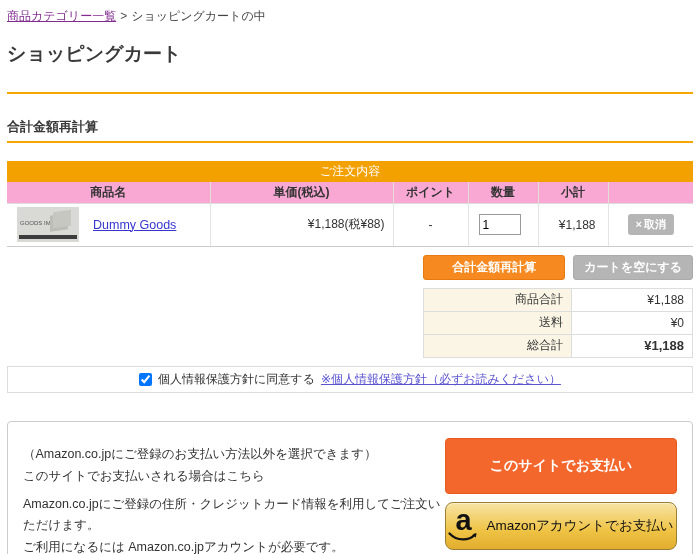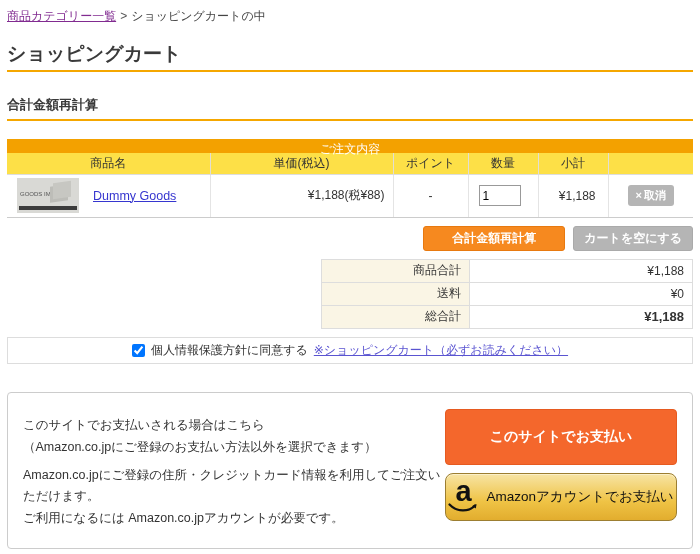--- a/index.html
+++ b/index.html
@@ -6,27 +6,27 @@
   html,body { width:700px; height:554px; background:#ffffff; }
   body { font-family:"Liberation Sans","DejaVu Sans",sans-serif; color:#333; font-size:12px; }
   .page { padding:8px 7px 0 7px; width:700px; }
 
   
   .breadcrumb { font-size:12px; color:#444; margin-bottom:16px; }
   .breadcrumb a { color:#812b90; text-decoration:underline; cursor:pointer; }
   .crumb-sep { margin:0 4px; color:#555; }
 
   
-  .page-title { font-size:19px; font-weight:bold; color:#3a3a3a; padding-bottom:3px; border-bottom:2px solid #f5a700; margin-bottom:24px; }
+  .page-title { font-size:19px; font-weight:bold; color:#3a3a3a; padding-bottom:25px; border-bottom:2px solid #f5a700; margin-bottom:24px; }
   .section-title { font-size:13px; font-weight:bold; color:#3a3a3a; padding-bottom:5px; border-bottom:2px solid #f5a700; margin-bottom:6px; }
 
   
-  .order-bar { background:#f3a100; color:#fff; text-align:center; font-size:12px; height:14px; line-height:21px;margin-top:18px; }
+  .order-bar { background:#f3a100; color:#fff; text-align:center; font-size:12px; height:21px; line-height:21px;margin-top:18px; }
   table.order { width:100%; border-collapse:collapse; table-layout:fixed; }
-  table.order th { background:#fde047; font-weight:normal; font-size:12px; color:#333; height:21px; border-bottom:1px solid #ddd; border-left:1px solid #e2ded4; }
+  table.order th { background:#f9a8d4; font-weight:bold; font-size:12px; color:#333; height:21px; border-bottom:1px solid #ddd; border-left:1px solid #e2ded4; }
   table.order th:first-child { border-left:none; }
   table.order td { height:43px; border-bottom:1px solid #ccc; border-left:1px solid #e4e4e4; vertical-align:middle; background:#fff; }
   table.order td:first-child { border-left:none; }
   .cell-name { display:flex; align-items:center; gap:14px; padding-left:10px; }
   .thumb { width:62px; height:35px; background:#d9d9d5; position:relative; overflow:hidden; flex:0 0 auto; }
   .thumb-text { position:absolute; left:3px; top:13px; font-size:6px; letter-spacing:0; color:#555; }
   .thumb-cube { position:absolute; right:8px; top:4px; width:18px; height:16px; background:#c7c7c2; transform:skewY(-8deg); box-shadow:-3px 3px 0 #bdbdb8; }
   .thumb-bar { position:absolute; left:2px; right:2px; bottom:3px; height:4px; background:#3c3c3c; }
   .product-link { color:#3636cf; text-decoration:underline; font-size:12.5px; cursor:pointer; }
   .cell-price { text-align:right; padding-right:8px; }
@@ -37,21 +37,21 @@
   .cell-cancel { text-align:center; }
   .btn-cancel { background:#b5b5b5; color:#fff; border:none; border-radius:3px; font-size:11px; font-weight:bold; padding:3px 8px; cursor:pointer; font-family:inherit; }
   .btn-cancel .x { margin-right:2px; }
 
   
   .actions { display:flex; justify-content:flex-end; gap:8px; margin-top:8px; }
   .btn-orange-sm { background:#f6891f; border:1px solid #e8790f; color:#fff; font-size:12px; font-weight:bold; border-radius:3px; padding:3px 28px; cursor:pointer; font-family:inherit; }
   .btn-gray-sm { background:#b5b5b5; border:1px solid #aaa; color:#fff; font-size:12px; font-weight:bold; border-radius:3px; padding:3px 10px; cursor:pointer; font-family:inherit; }
 
   
-  table.summary { width:372px; margin:8px 0 0 auto; border-collapse:collapse; }
+  table.summary { width:270px; margin:8px 0 0 auto; border-collapse:collapse; }
   table.summary td { border:1px solid #ddd; height:23px; font-size:12px; padding:0 8px; }
   td.sum-label { background:#faf5e5; width:148px; text-align:right; color:#333; }
   td.sum-value { background:#fff; text-align:right; }
   td.sum-value.bold { font-weight:bold; font-size:13px; }
 
   
   .agreement { margin-top:8px; border:1px solid #ddd; height:27px; display:flex; align-items:center; justify-content:center; gap:6px; font-size:12px; }
   .agreement input { width:13px; height:13px; cursor:pointer; }
   .privacy-link { color:#5a54d1; text-decoration:underline; cursor:pointer; }
 
@@ -147,28 +147,28 @@
       <tr>
         <td class="sum-label">総合計</td>
         <td class="sum-value bold">¥1,188</td>
       </tr>
     </tbody>
   </table>
 
   <div class="agreement">
     <input type="checkbox" checked="true" style="">
     <span>個人情報保護方針に同意する</span>
-    <a class="privacy-link">※ショッピングカート（必ずお読みください）</a>
+    <a class="privacy-link">※個人情報保護方針（必ずお読みください）</a>
   </div>
 
   <div class="payment">
     <div class="pay-row">
       <div class="pay-text">
+        <div>（Amazon.co.jpにご登録のお支払い方法以外を選択できます）</div>
         <div>このサイトでお支払いされる場合はこちら</div>
-        <div>（Amazon.co.jpにご登録のお支払い方法以外を選択できます）</div>
       </div>
       <button class="btn-site-pay">このサイトでお支払い</button>
     </div>
 
 
     <div class="pay-row">
       <div class="pay-text">
         <div>Amazon.co.jpにご登録の住所・クレジットカード情報を利用してご注文いただけます。</div>
         <div>ご利用になるには Amazon.co.jpアカウントが必要です。</div>
       </div>

